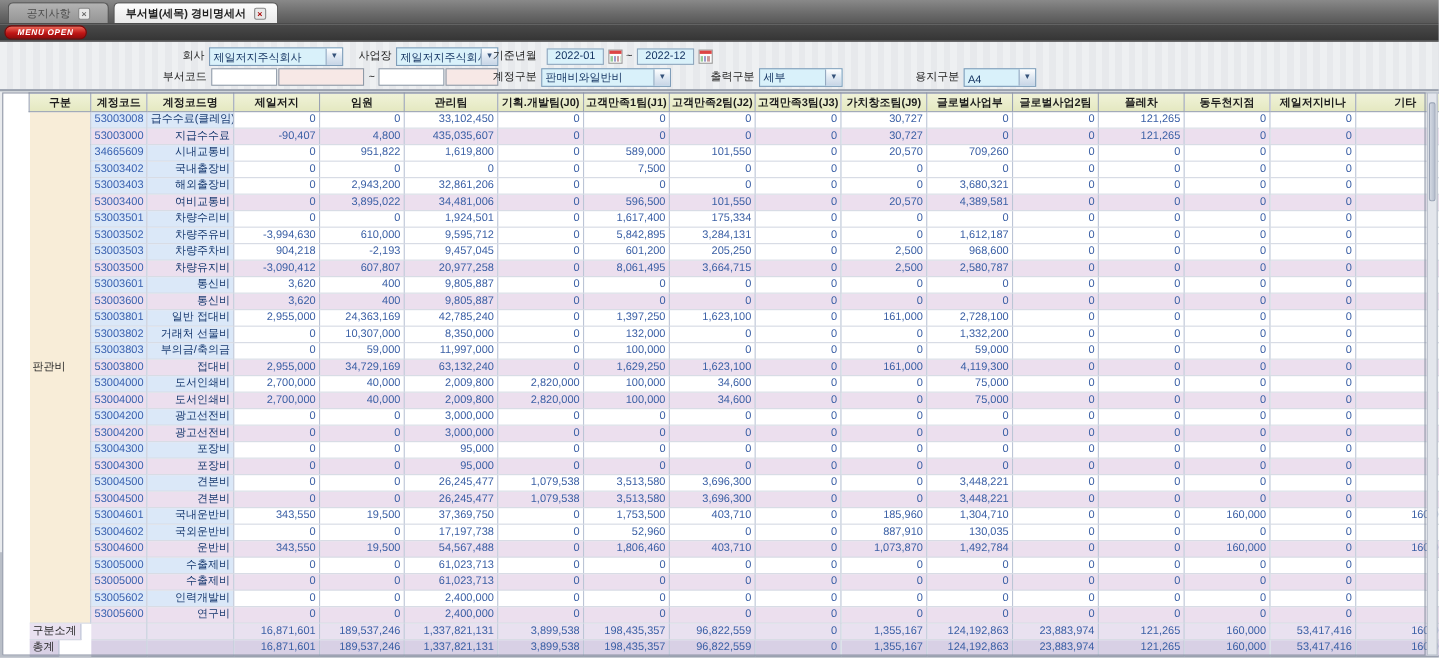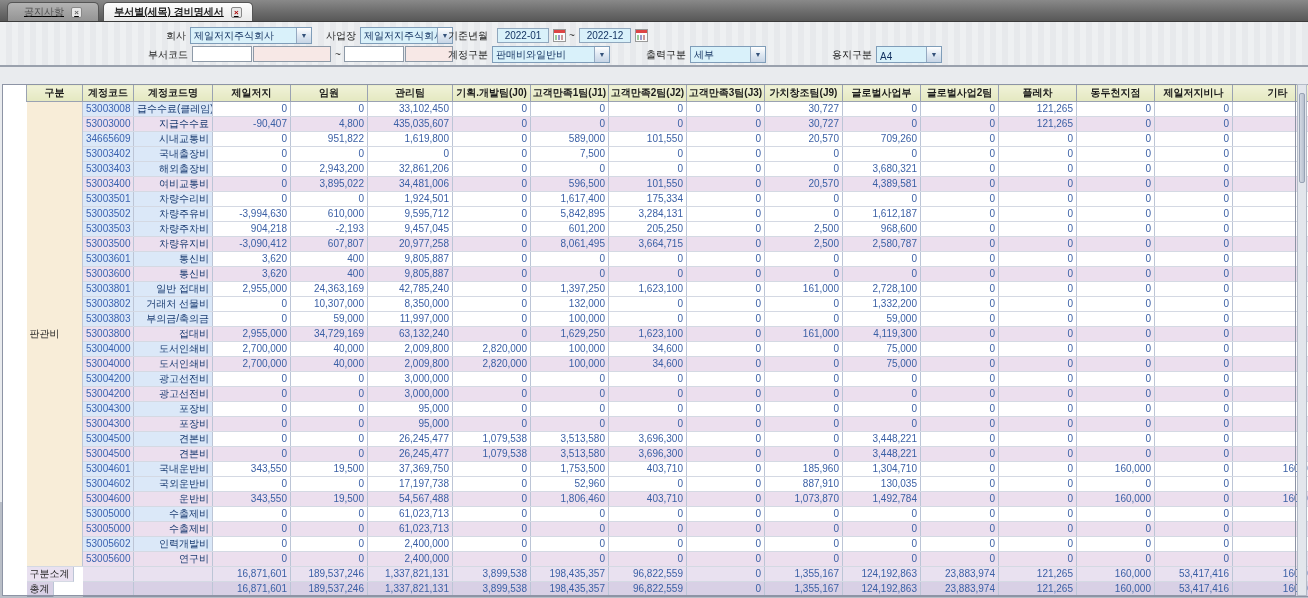--- a/index.html
+++ b/index.html
@@ -1,18 +1,18 @@
 <!DOCTYPE html>
 <html><head>
 <meta charset="utf-8">
 <style>
   * { box-sizing: border-box; margin:0; padding:0; }
   html,body { width:1308px; height:598px; overflow:hidden; }
   body { font-family:"Liberation Sans","DejaVu Sans",sans-serif; background:#b9bec7; position:relative; }
-  .screen { position:absolute; inset:0; width:1308px; height:502px; background:#e9ebee;text-decoration:underline; }
+  .screen { position:absolute; inset:0; width:1308px; height:502px; background:#e9ebee; }
 
   
   .tabbar { height:22px; background:linear-gradient(#898989,#6a6a6a 60%,#585858); display:flex; align-items:flex-end; padding-left:7px; gap:4px; border-bottom:1px solid #3c3c3c; }
   .tab { height:19px; display:flex; align-items:center; justify-content:center; gap:7px; padding:0 9px; border-radius:5px 5px 0 0; font-size:10px; border:1px solid #555; border-bottom:none; }
   .tab.inactive { background:linear-gradient(#b3b3b3,#949494); color:#4d4d4d; width:92px; }
   .tab.active { background:linear-gradient(#fdfdfd,#e9e9e9); color:#222; width:150px; font-weight:bold; }
   .closebox { width:11px; height:11px; border:1px solid #888; background:#e8e8e8; color:#a00; font-size:8px; line-height:9px; text-align:center; border-radius:2px; font-weight:bold; }
   .tab.inactive .closebox { color:#666; }
 
   
@@ -66,20 +66,23 @@
     <div class="tab inactive">
       <span>공지사항</span>
       <span class="closebox">×</span>
     </div>
     <div class="tab active">
       <span>부서별(세목) 경비명세서</span>
       <span class="closebox">×</span>
     </div>
   </div>
 
+  <div class="menubar">
+    <div class="menu-open">MENU OPEN</div>
+  </div>
 
   <div class="filters">
 
     <span class="flabel" style="left:150px;top:6px;width:36px;text-align:right;">회사</span>
     <div class="sel" style="left:190px;top:5px;width:122px;">
       <span class="sel-text">제일저지주식회사</span>
       <span class="sel-arrow">▼</span>
     </div>
 
     <span class="flabel" style="left:320px;top:6px;width:36px;">사업장</span>

